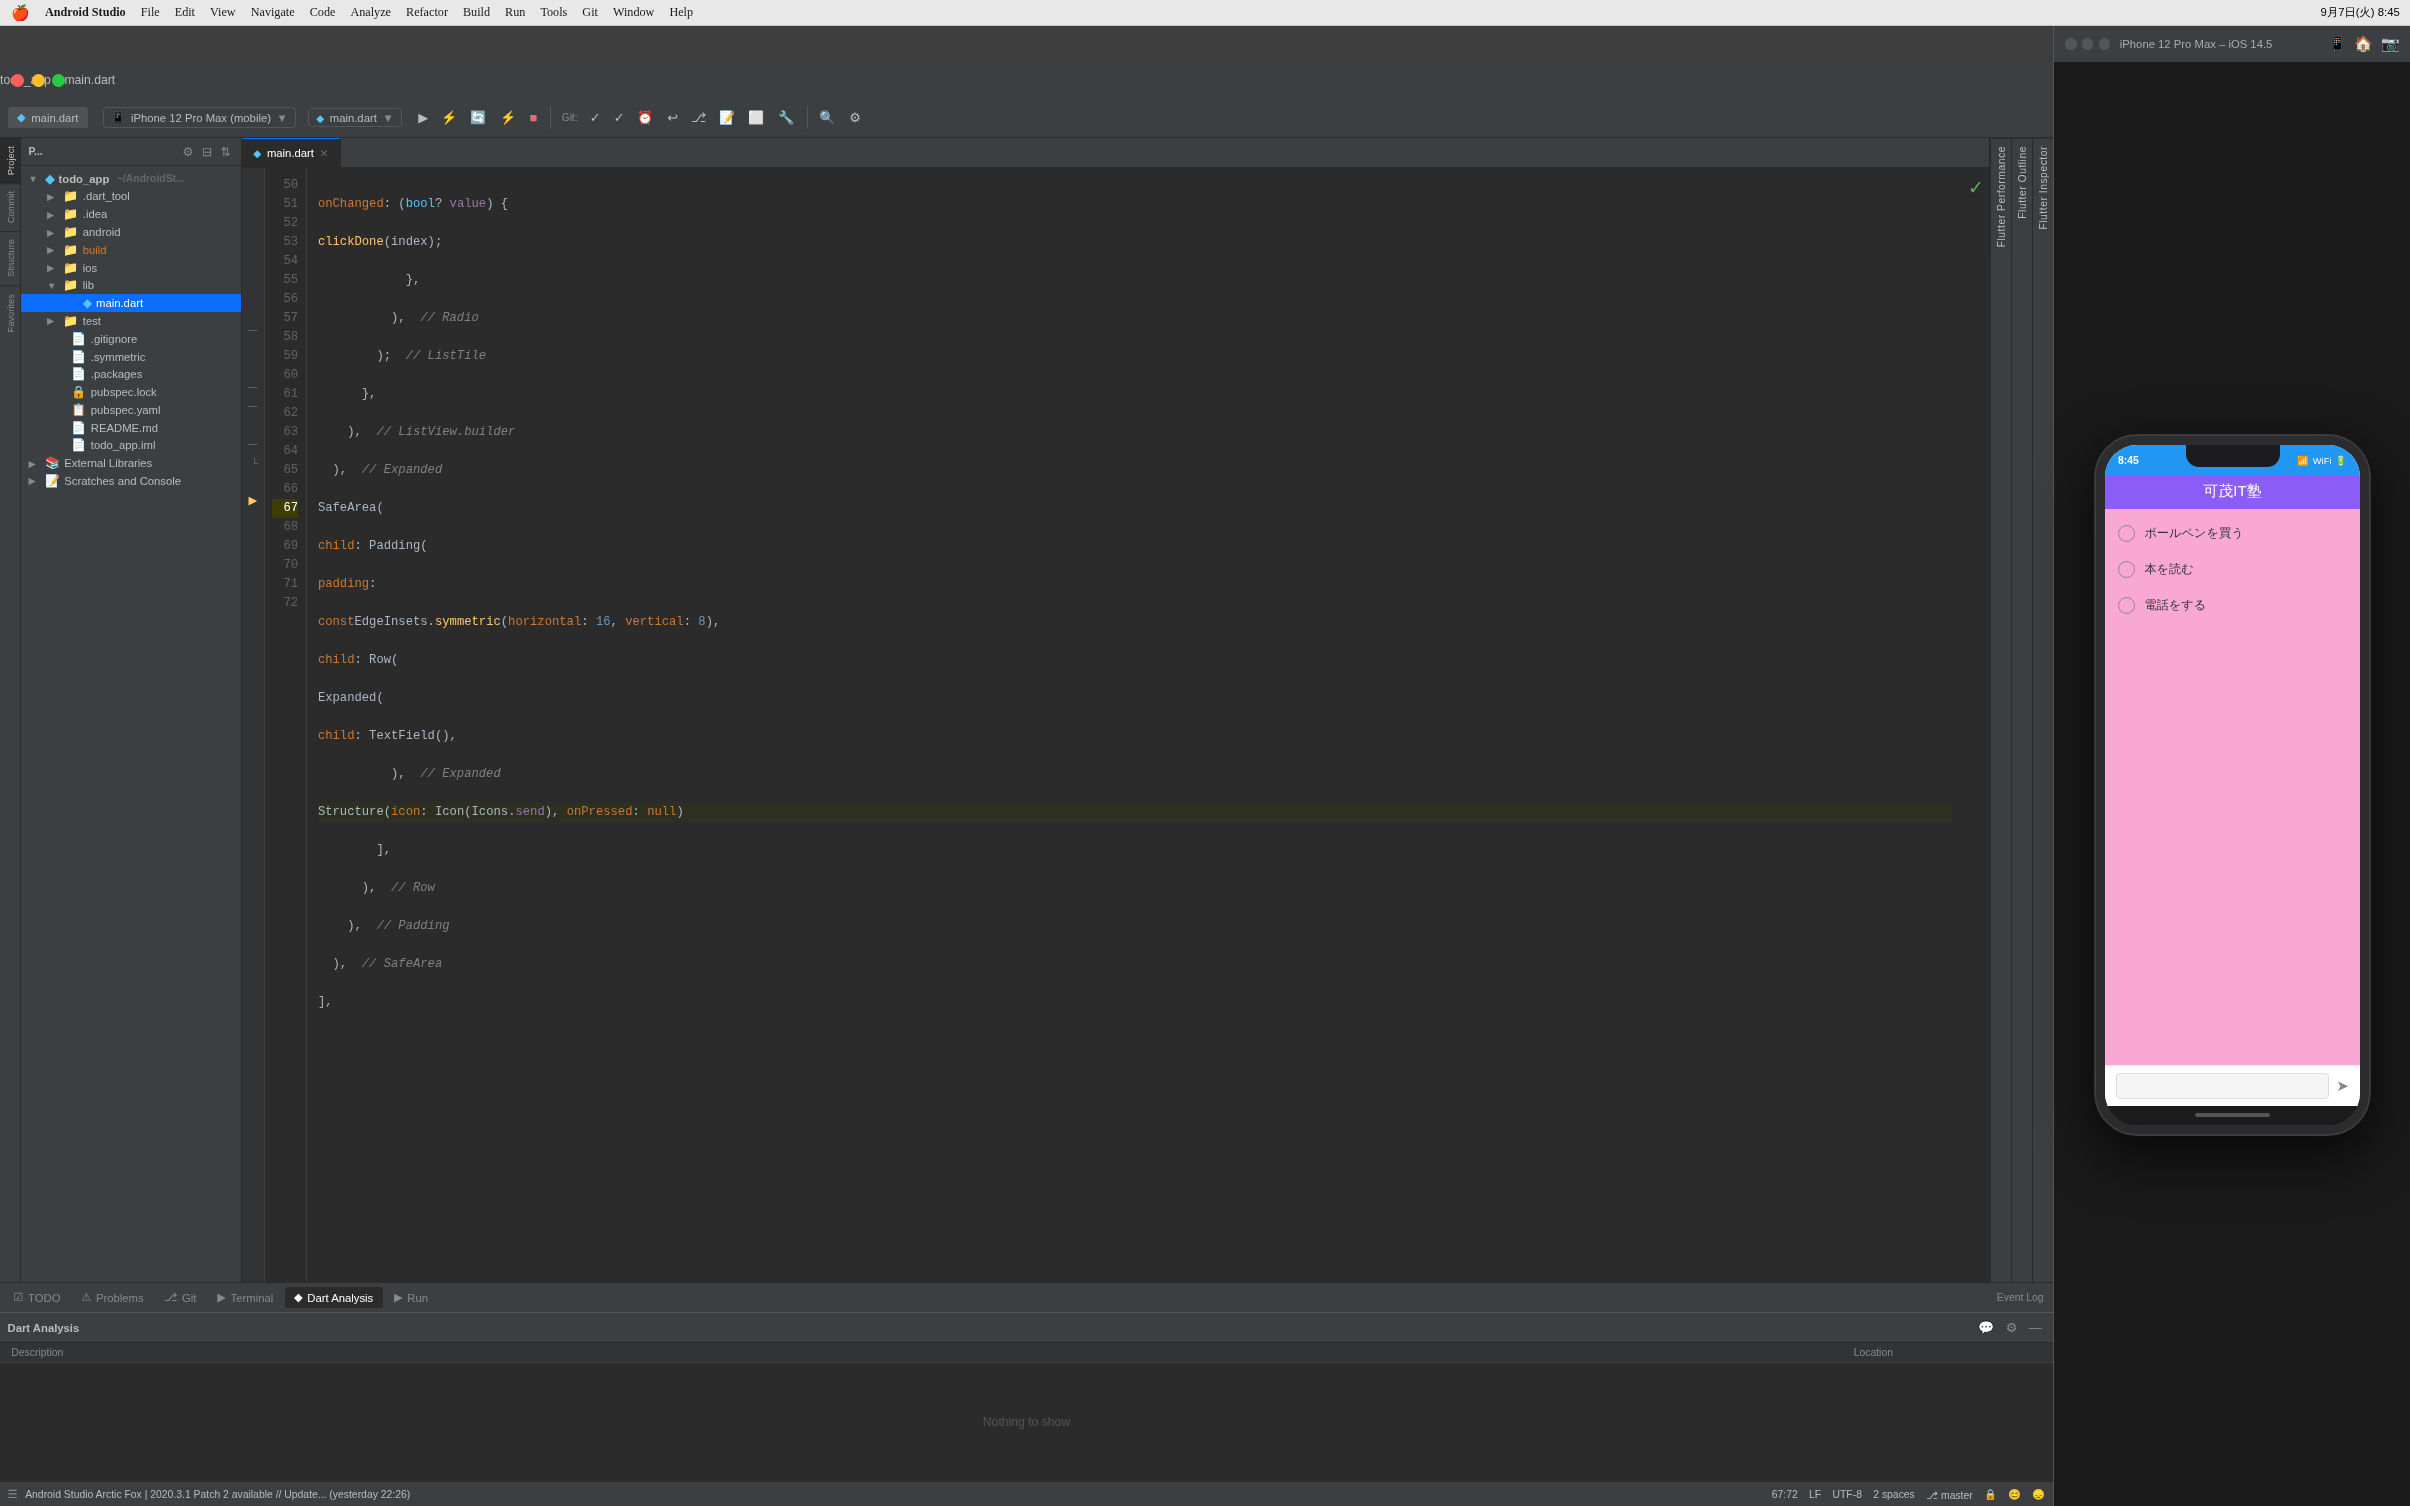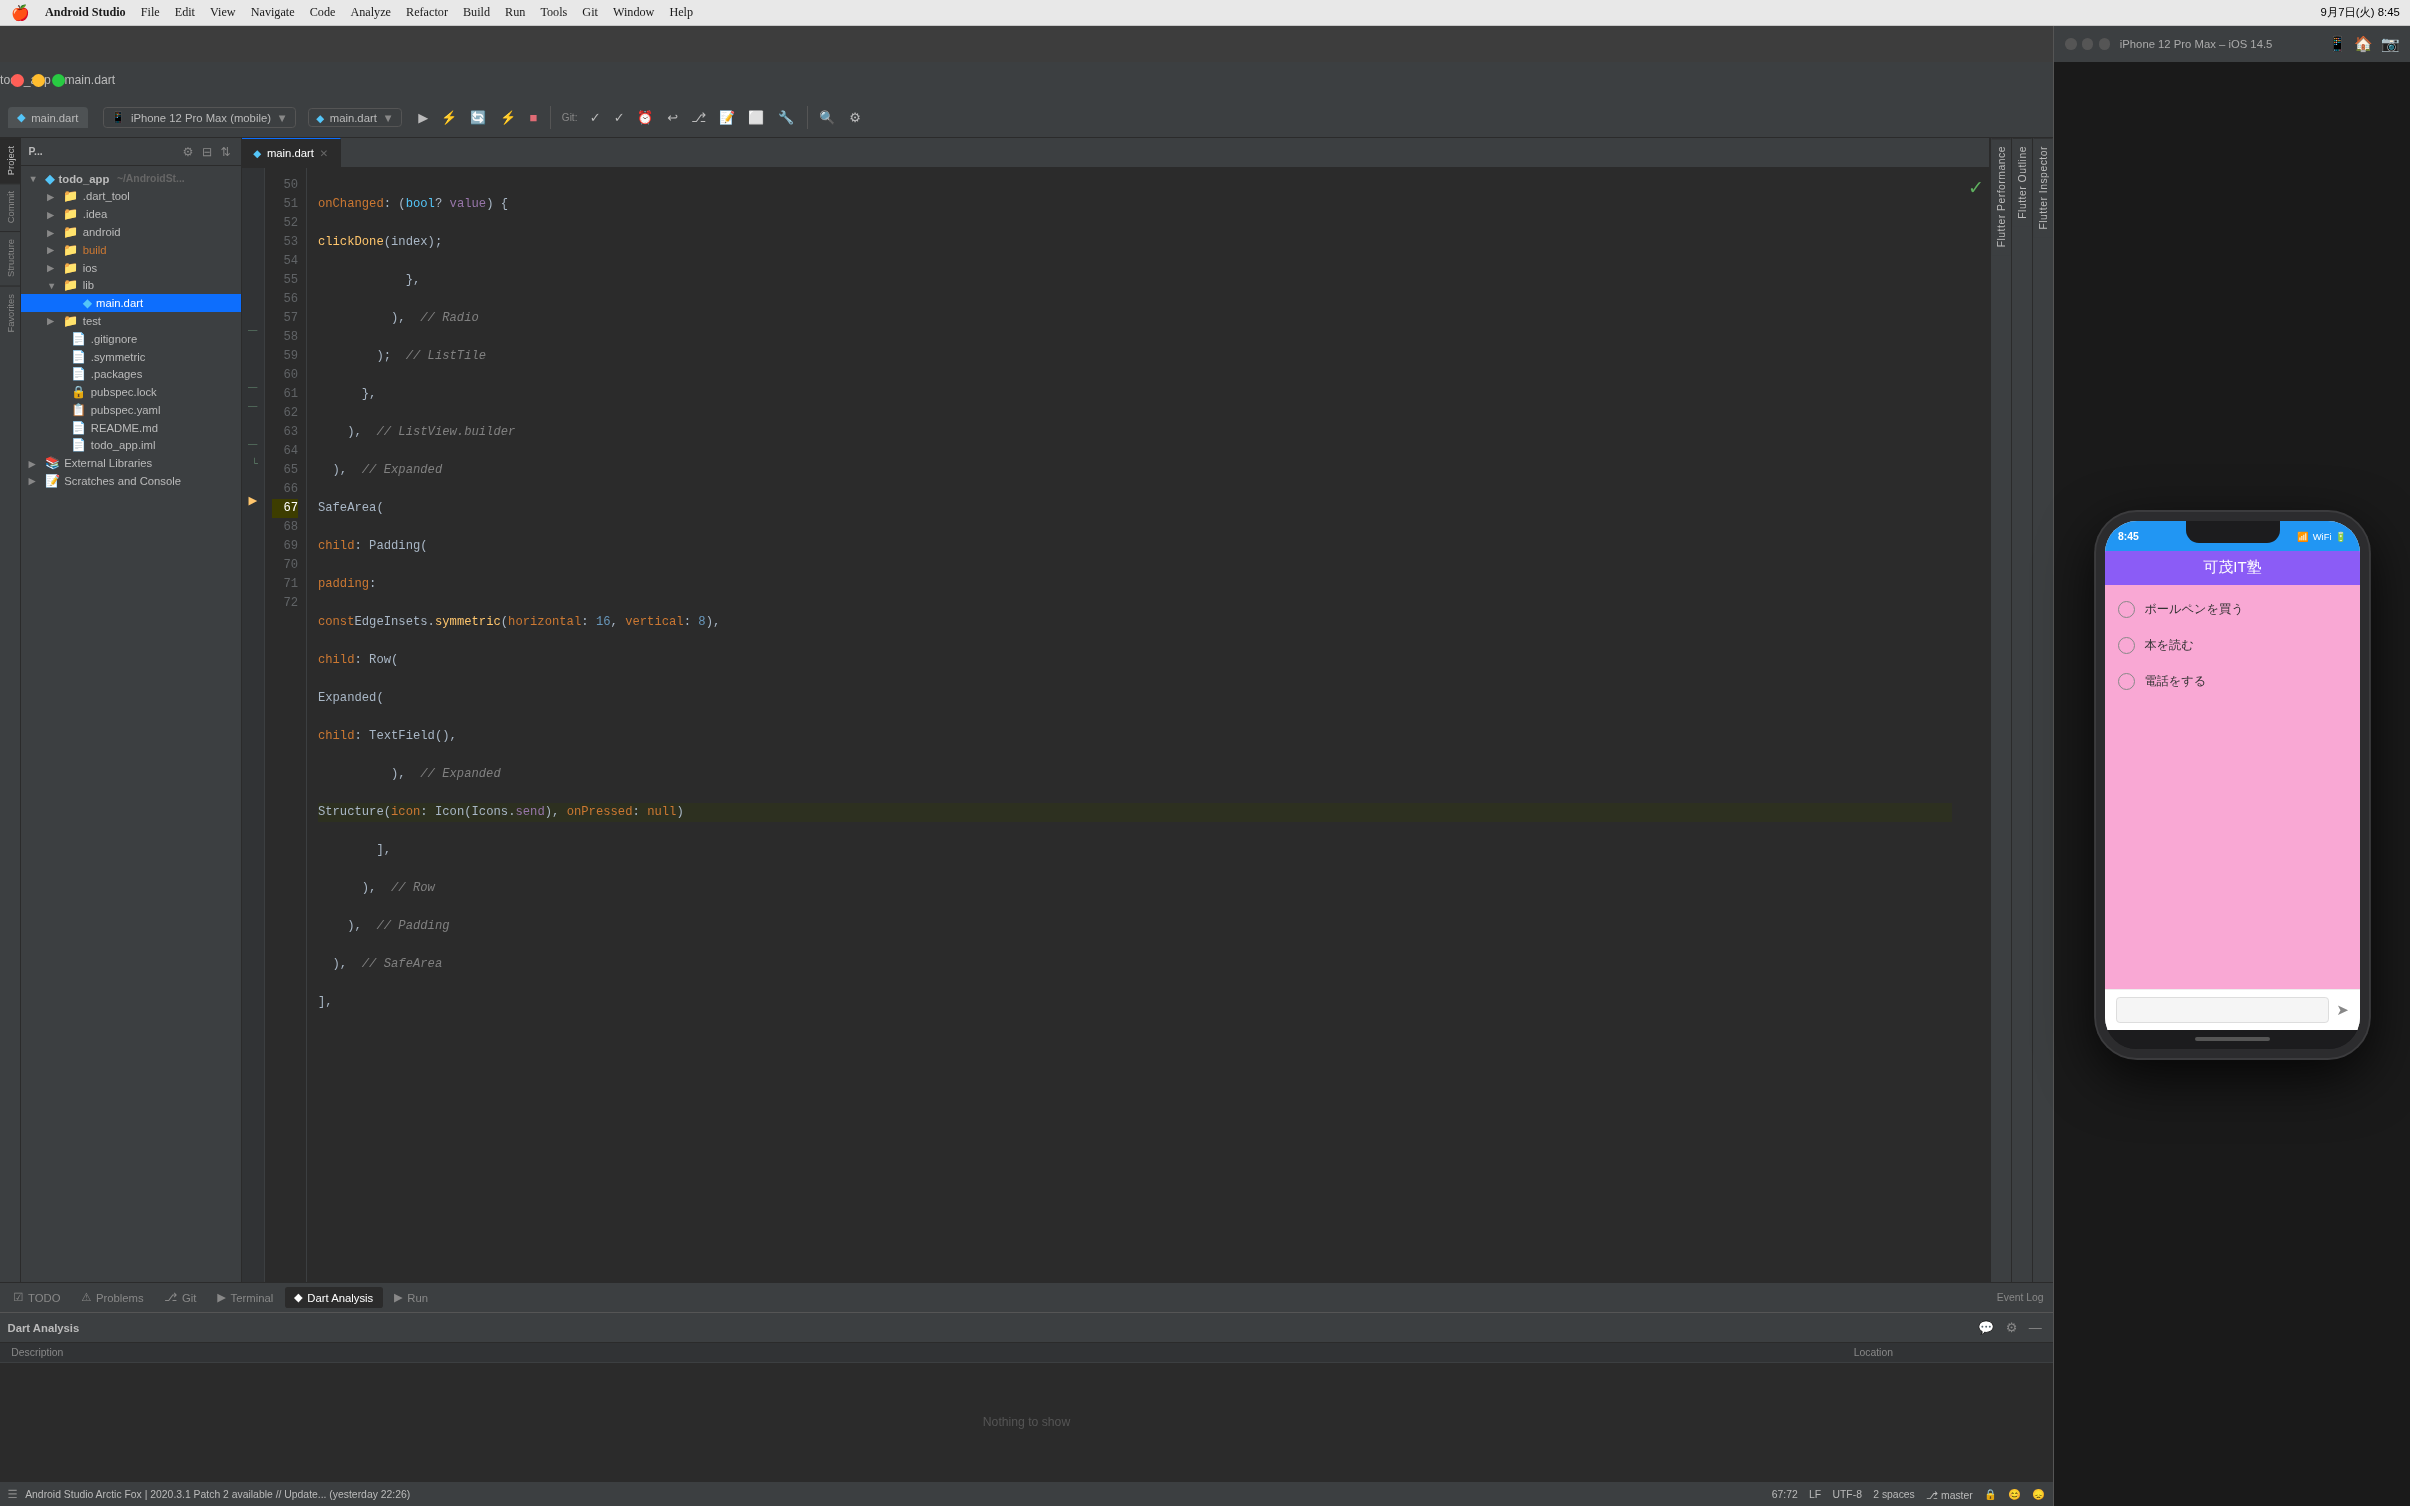--- a/index.html
+++ b/index.html
@@ -424,21 +424,21 @@
     .simulator-device {
       flex: 1;
       display: flex;
       align-items: center;
       justify-content: center;
       background: #1a1a1a;
       padding: 19px;
     }
     .phone-frame {
       width: 273px;
-      height: 546px;
+      height: 698px;
       background: #1c1c1e;
       border-radius: 41px;
       border: 9.4px solid #2c2c2e;
       box-shadow: 0 0 0 1.9px #3c3c3e, 0 19px 56px rgba(0,0,0,0.8);
       overflow: hidden;
       display: flex;
       flex-direction: column;
       position: relative;
     }
     .phone-notch {

